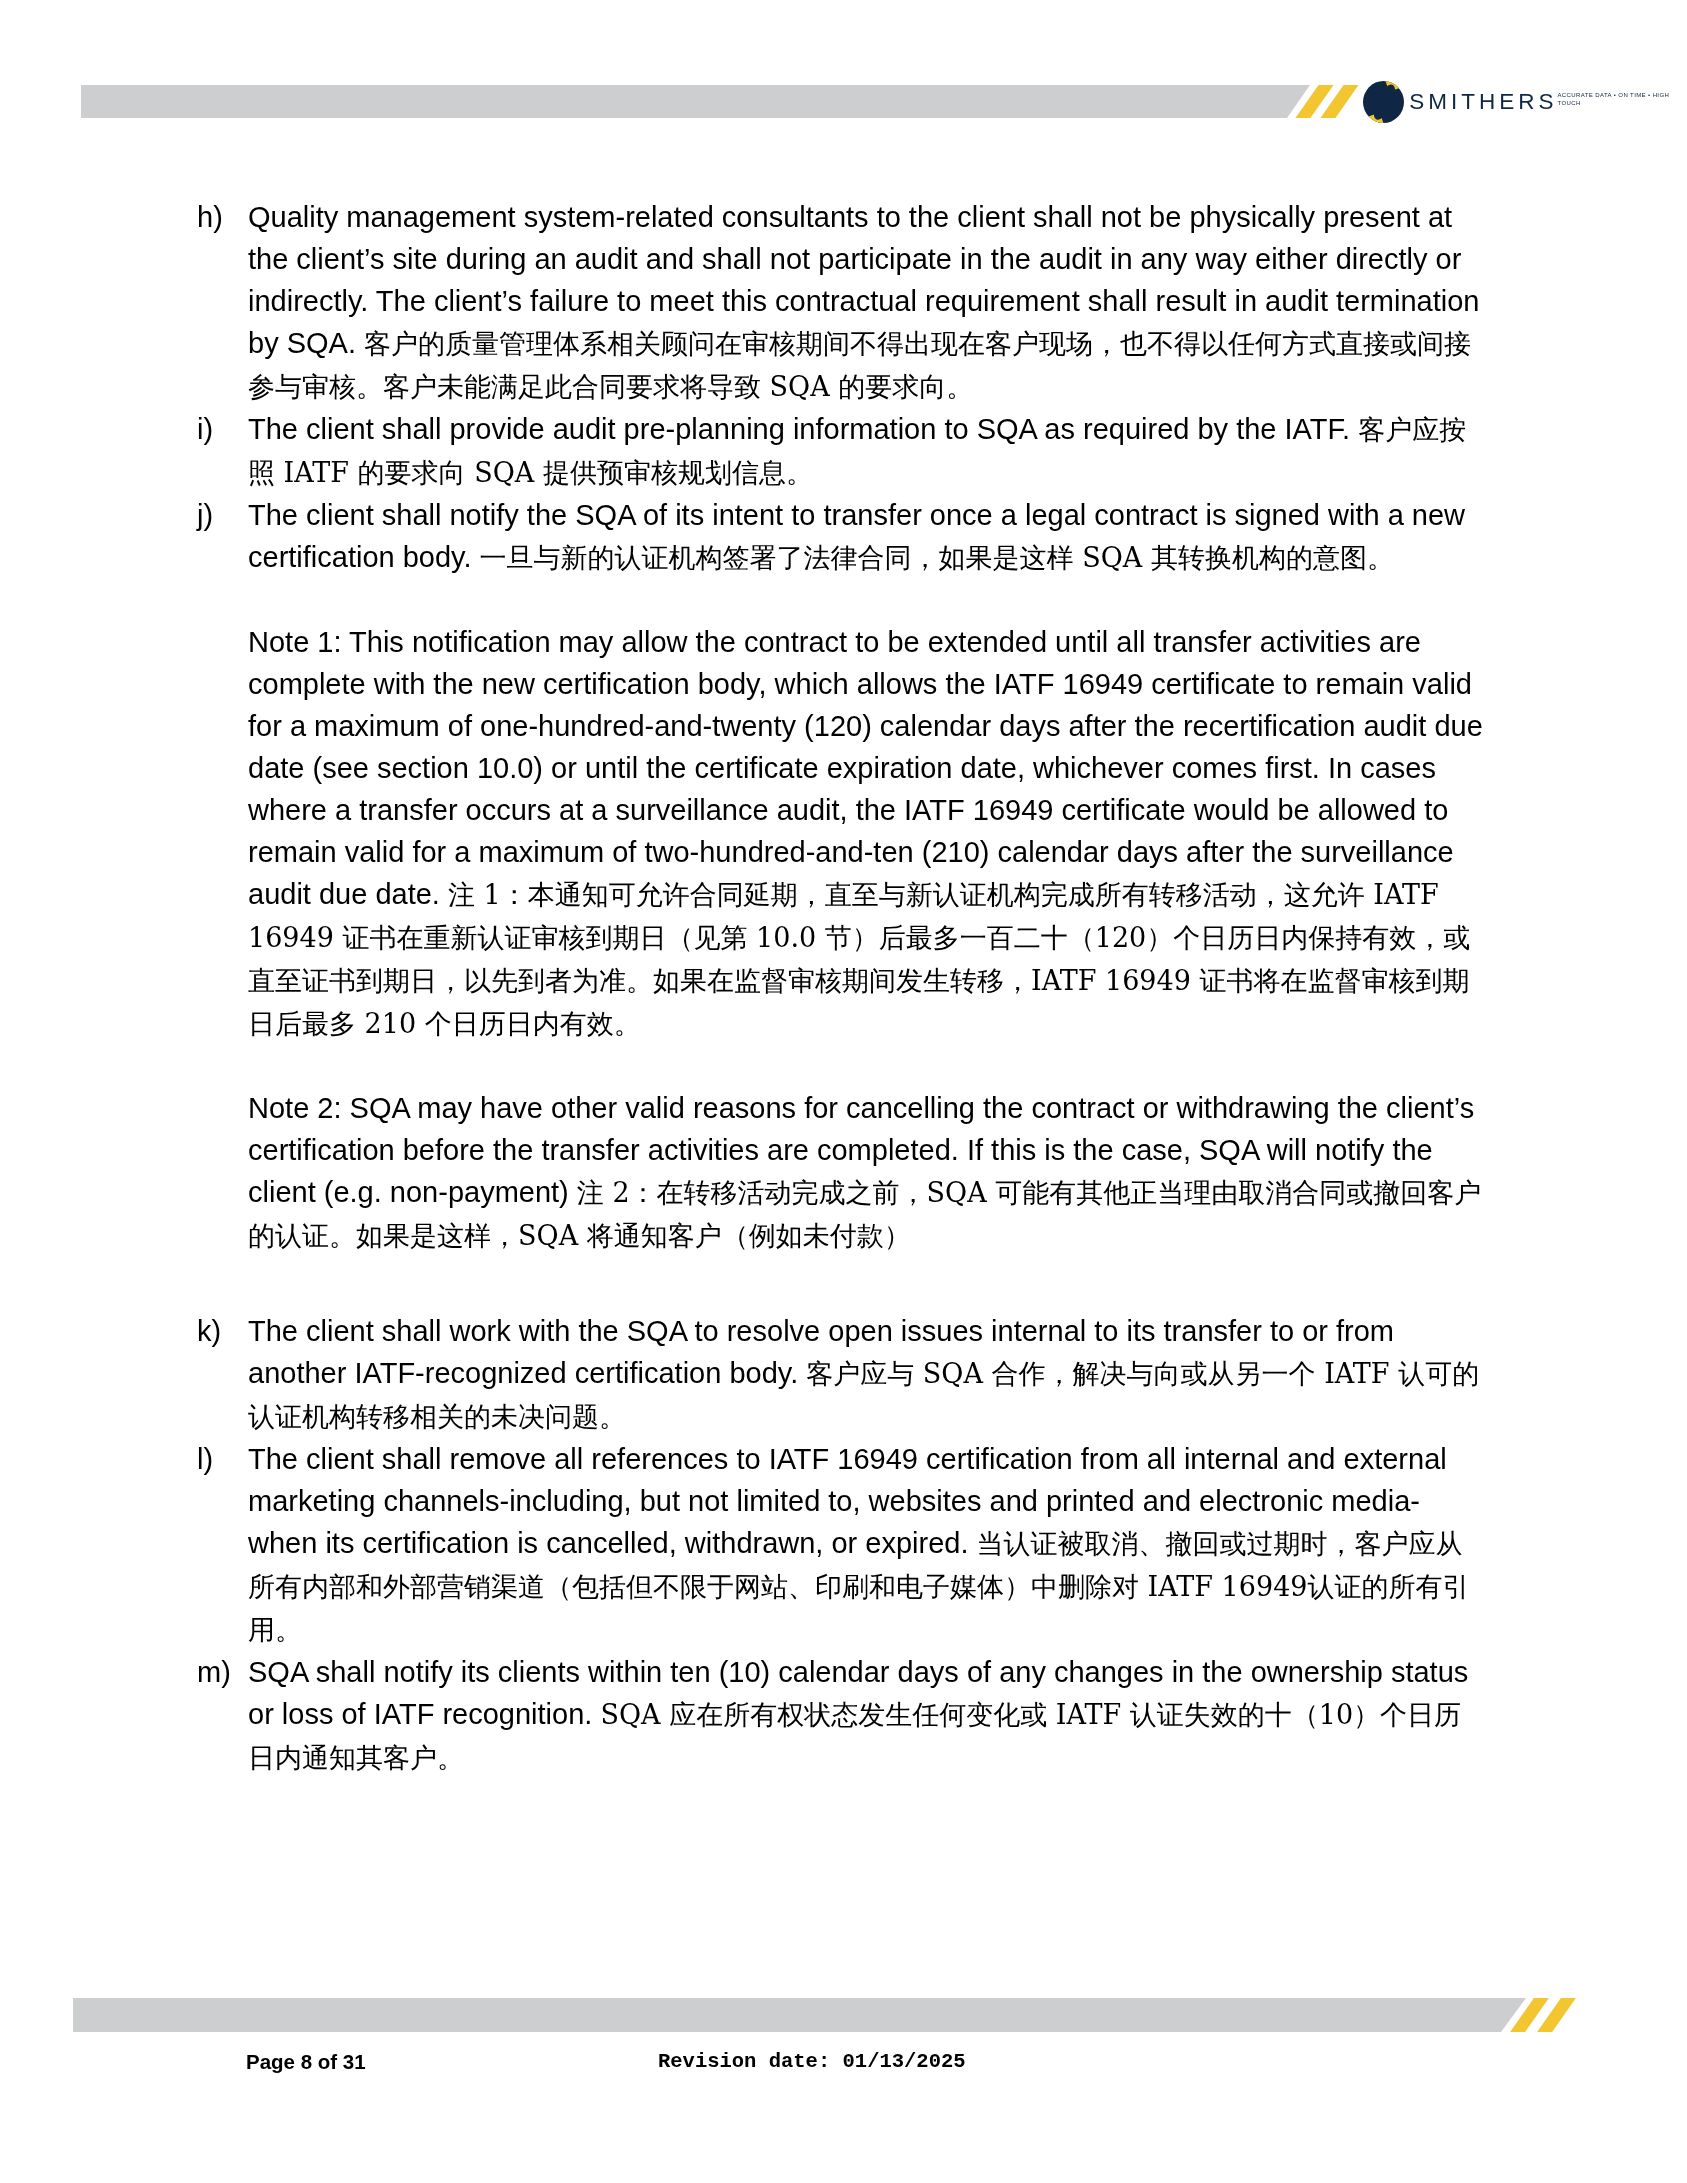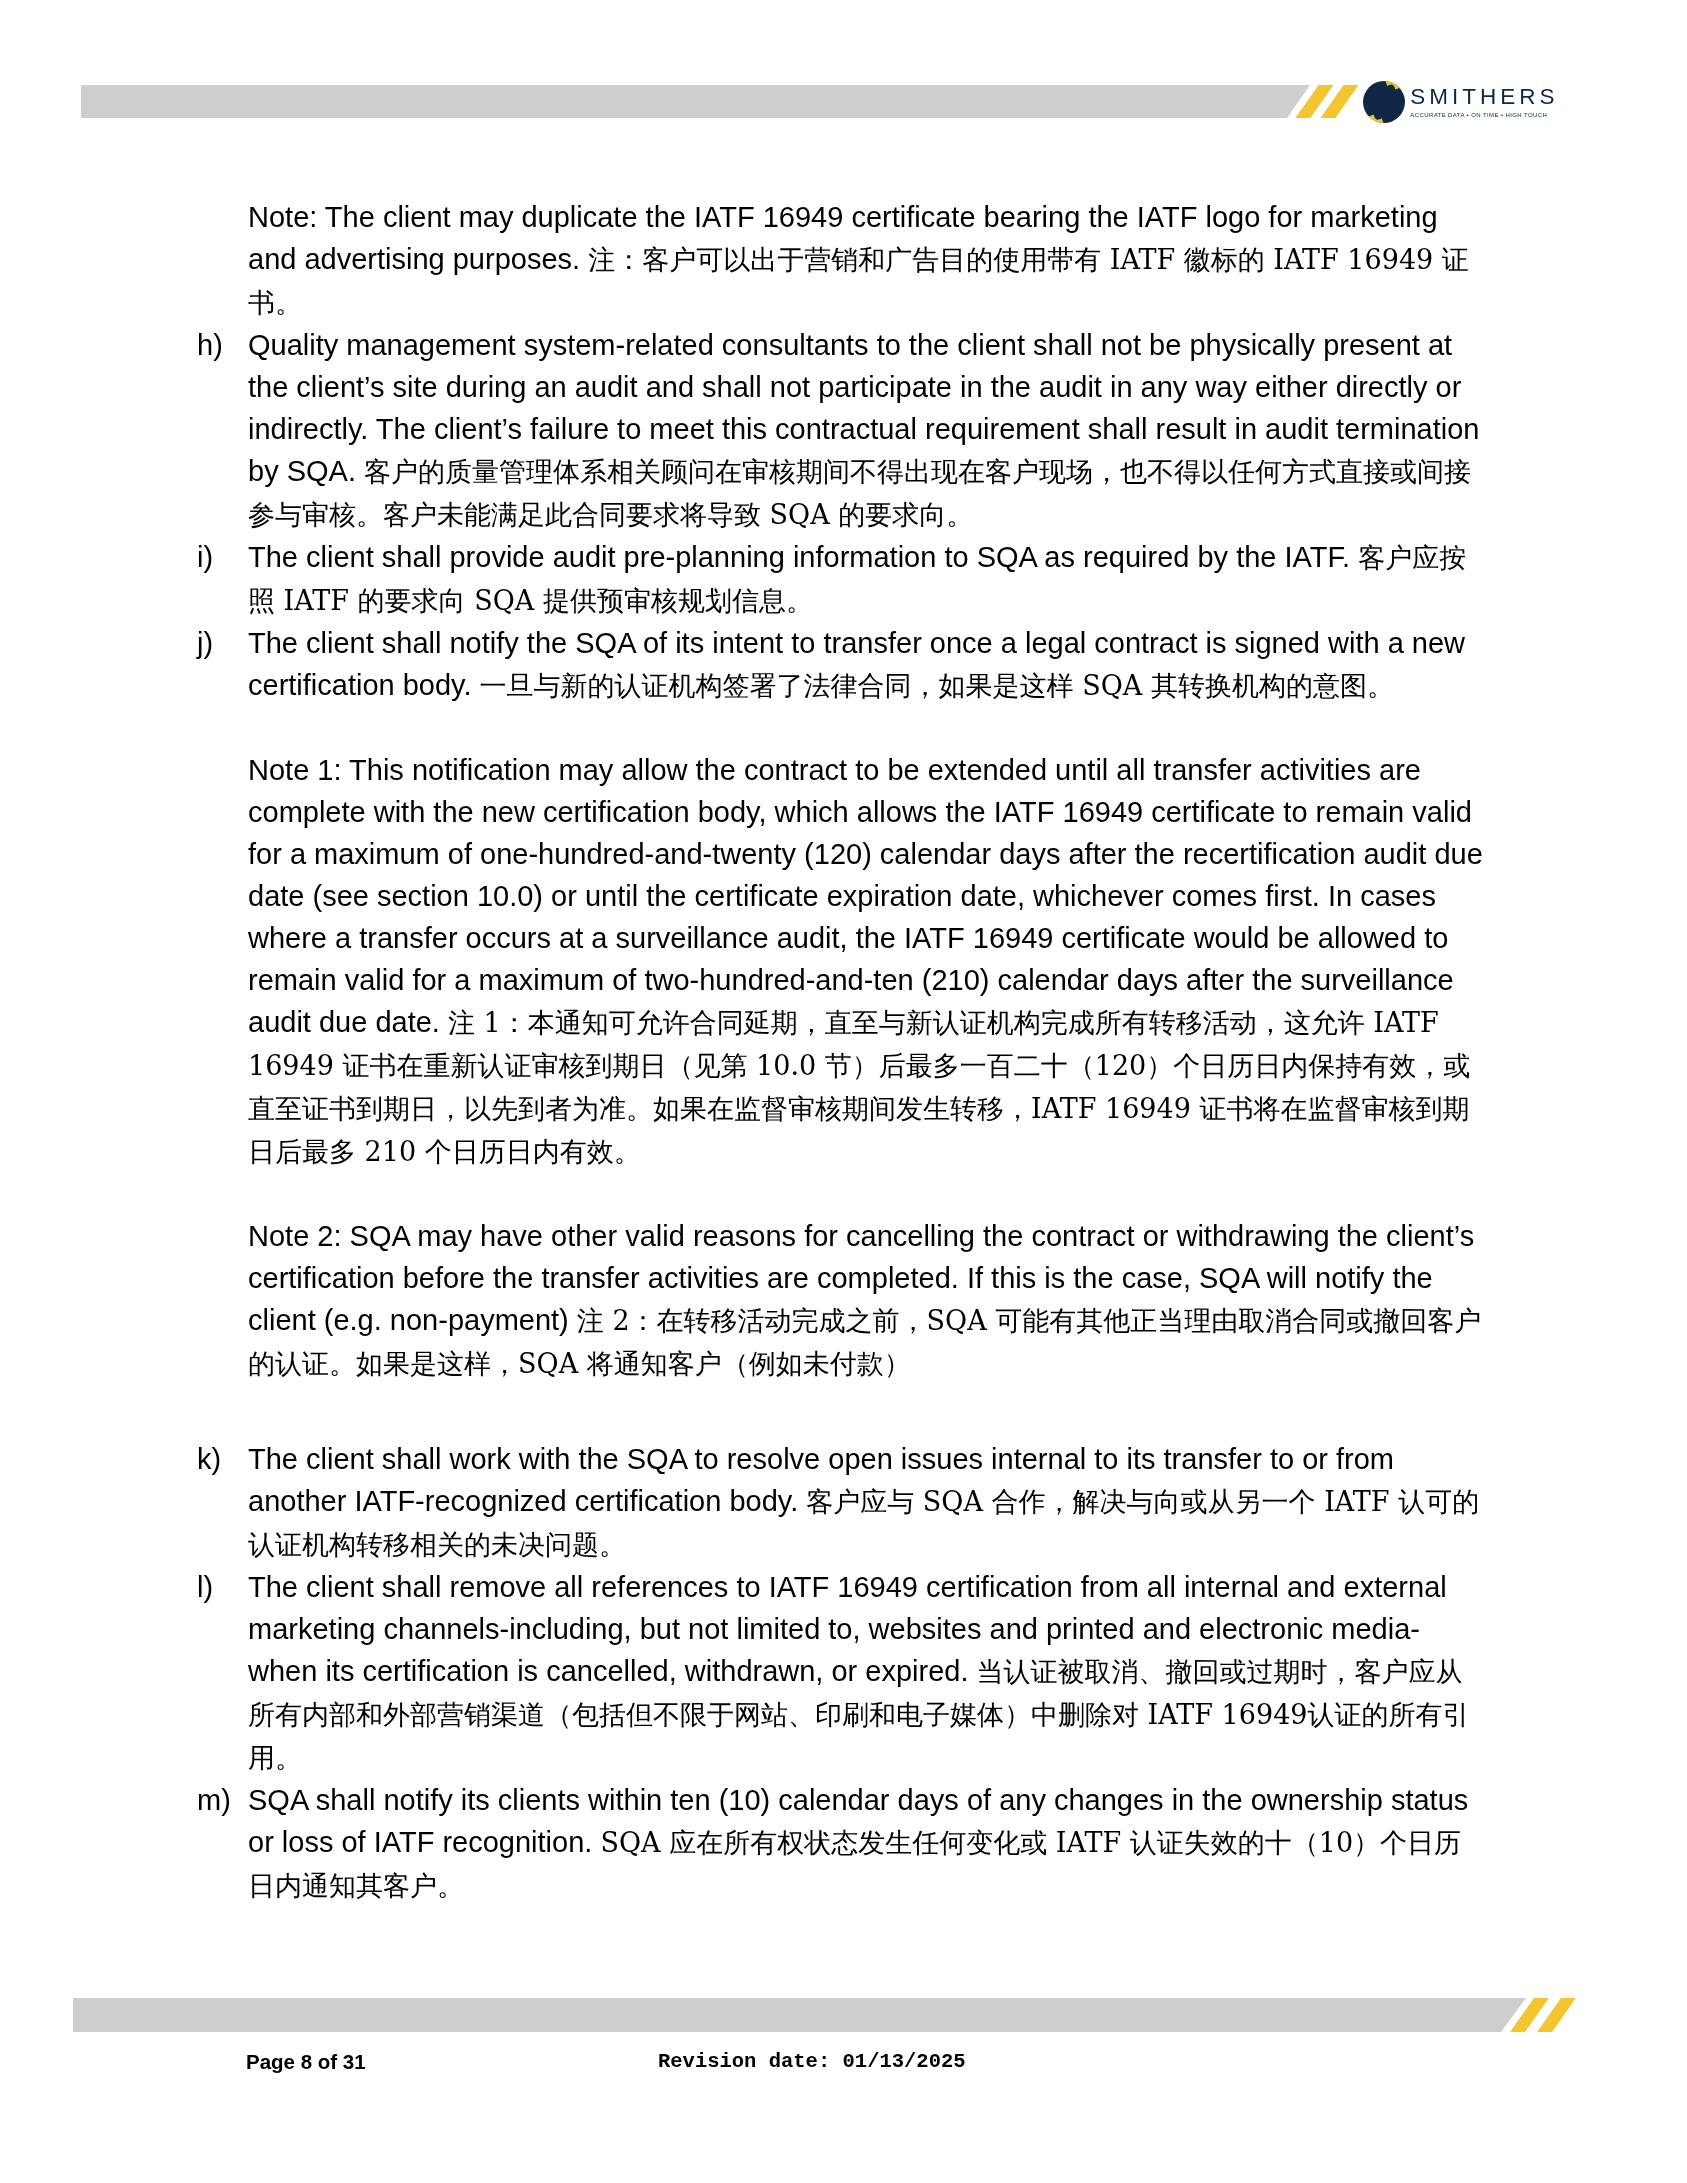--- a/index.html
+++ b/index.html
@@ -6,21 +6,21 @@
   body { width: 1687px; height: 2183px; position: relative; overflow: hidden;
          font-family: "Liberation Sans", "DejaVu Sans", sans-serif; color: #000; }
   .hdr-bar { position: absolute; left: 81px; top: 85px; width: 1229px; height: 33px;
              background: #cdcecf; clip-path: polygon(0 0, 100% 0, calc(100% - 23px) 100%, 0 100%); }
   .slash { position: absolute; width: 14.6px; background: #f2c531; transform: skewX(-35deg); }
   .logo { position: absolute; left: 1363px; top: 81px; display: flex; align-items: center; }
   .logo-mark { width: 42px; height: 42px; border-radius: 50%; background: #0f2744; position: relative; overflow: hidden; }
   .logo-mark::before { content: ""; position: absolute; left: 8px; top: -4px; width: 26.5px; height: 50px;
       border: 6.6px solid #f2c531; border-radius: 50%; border-left-color: transparent; border-right-color: transparent;
       transform: rotate(25deg); box-sizing: border-box; }
-  .logo-text { margin-left: 5.3px; display: flex; flex-direction: column; }
+  .logo-text { margin-left: 5.3px; display: flex; }
   .logo-name { font-size: 22.5px; letter-spacing: 4px; color: #0f2744; font-weight: 400; line-height: 24px; }
   .logo-tag { font-size: 6px; letter-spacing: 0.4px; color: #0f2744; line-height: 8px; margin-top: 1.3px; }
 
   .content { position: absolute; left: 197px; top: 196px; width: 1290px; font-size: 29px; line-height: 42px; }
   .para { margin: 0; }
   .indent { padding-left: 51px; }
   .item { position: relative; padding-left: 51px; }
   .marker { position: absolute; left: 0; top: 0; }
   .gap { height: 42px; }
   .zh { font-family: "DejaVu Serif", "Liberation Serif", serif; font-size: 27px; }
@@ -37,24 +37,20 @@
 <div class="slash" style="left:1332px; top:85px; height:33px;"></div>
 <div class="logo">
   <div class="logo-mark"></div>
   <div class="logo-text">
     <span class="logo-name">SMITHERS</span>
     <span class="logo-tag">ACCURATE DATA • ON TIME • HIGH TOUCH</span>
   </div>
 </div>
 
 <div class="content">
-  <p class="para indent">
-    <span>Note: The client may duplicate the IATF 16949 certificate bearing the IATF logo for marketing and advertising purposes.</span>
-    <span class="zh">注：客户可以出于营销和广告目的使用带有 IATF 徽标的 IATF 16949 证书。</span>
-  </p>
 
   <div class="item">
     <span class="marker">h)</span>
     <span>Quality management system-related consultants to the client shall not be physically present at the client’s site during an audit and shall not participate in the audit in any way either directly or indirectly.  The client’s failure to meet this contractual requirement shall result in audit termination by SQA.</span>
     <span class="zh">客户的质量管理体系相关顾问在审核期间不得出现在客户现场，也不得以任何方式直接或间接参与审核。客户未能满足此合同要求将导致 SQA 的要求向。</span>
   </div>
   <div class="item">
     <span class="marker">i)</span>
     <span>The client shall provide audit pre-planning information to SQA as required by the IATF.</span>
     <span class="zh">客户应按照 IATF 的要求向 SQA 提供预审核规划信息。</span>

